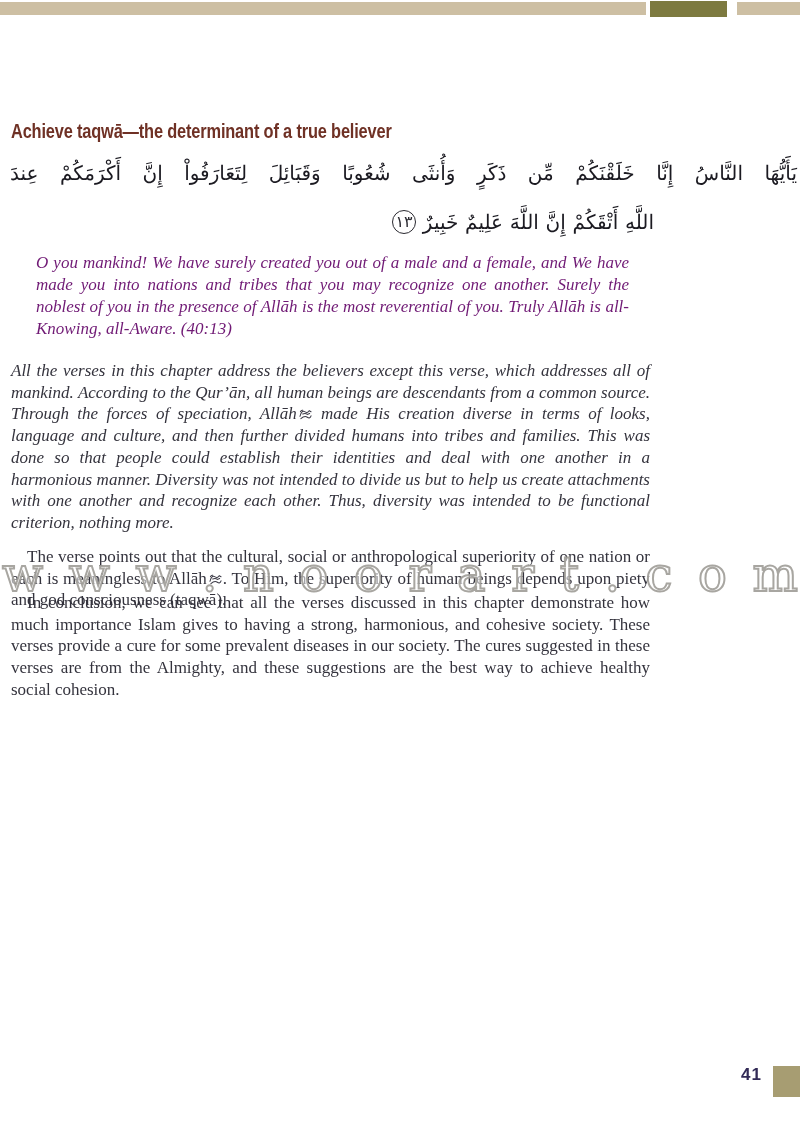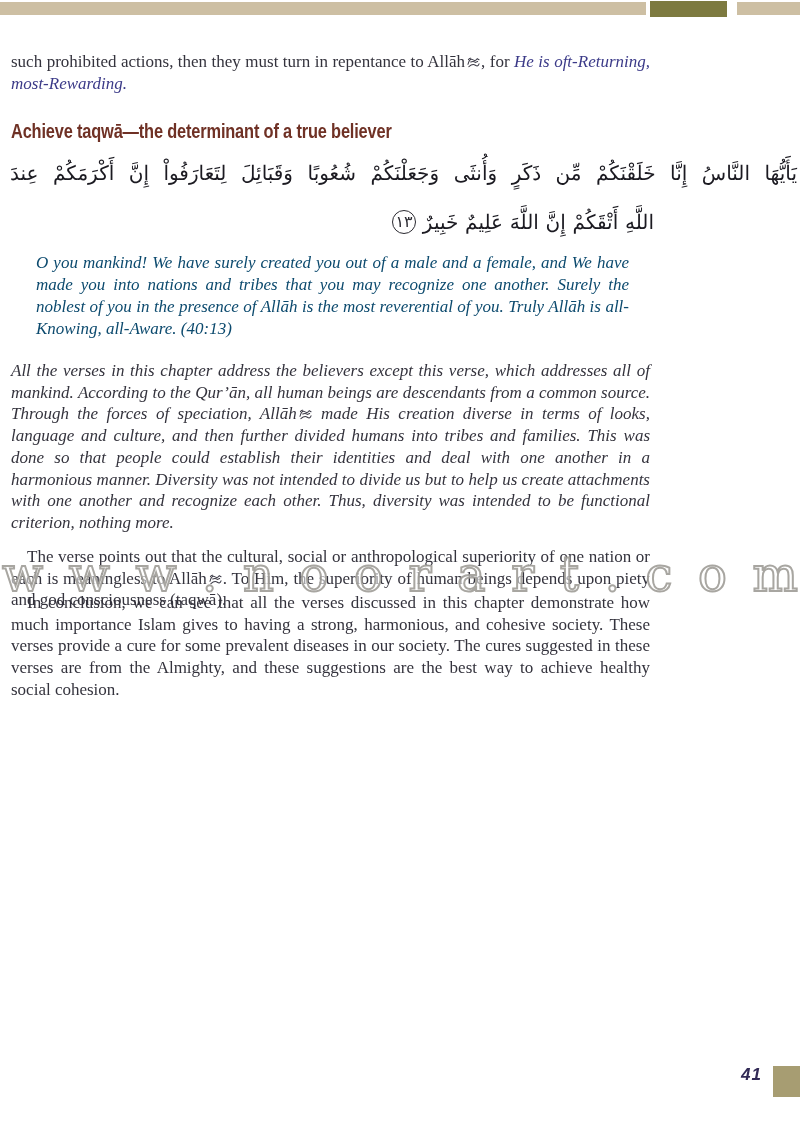--- a/index.html
+++ b/index.html
@@ -44,72 +44,63 @@
   .quran-l2{left:392px;top:198px;width:262px;font-size:20px;line-height:48px;align-items:center;}
   .aword{white-space:nowrap;font-family:Liberation Serif, serif;}
   .ayah-badge{
     flex:0 0 auto;width:22px;height:22px;border:1.4px solid #2a2930;border-radius:50%;
     display:flex;align-items:center;justify-content:center;
     font-size:16px;line-height:1;color:#2a2930;
   }
 
   .translation{
     position:absolute;left:36px;top:252px;width:593px;margin:0;
-    font-size:17px;line-height:22px;font-style:italic;color:#0c4a6e;
+    font-size:17px;line-height:22px;font-style:italic;color:#701a75;
     text-align:justify;
   }
 
   
   .watermark{
     position:absolute;left:0;top:540px;width:796px;padding-left:2px;height:64px;
     display:flex;justify-content:space-between;align-items:flex-end;
     font-family:"DejaVu Serif",serif;font-size:48px;line-height:60px;
     color:rgba(255,255,255,0.55);
     -webkit-text-stroke:2px rgba(158,156,151,0.9);
     z-index:6;pointer-events:none;
   }
 
   .pageno{
     position:absolute;left:741px;top:1065px;
     font-family:"Liberation Sans",sans-serif;font-weight:bold;
-    font-size:17px;color:#322a56;letter-spacing:1px;font-style:italic;
+    font-size:17px;color:#322a56;letter-spacing:1px;
   }
   .corner-square{position:absolute;left:773px;top:1066px;width:27px;height:31px;background:#a79d72;}
 
   .swt{display:inline-block;vertical-align:-1px;margin:0 1px 0 2px;}
 </style>
 </head>
 <body>
 
 <div class="page">
 
   <div class="bar bar-tan-left"></div>
   <div class="bar bar-olive"></div>
   <div class="bar bar-tan-right"></div>
 
-  <p class="tx p1"><span class="seg-n">such prohibited actions, then they must turn in repentance to Allāh</span><svg class="swt" width="13" height="12" viewBox="0 0 14 13" aria-hidden="true">
-        <g stroke="#3a3945" stroke-width="1.1" fill="none" stroke-linecap="round">
-          <path d="M1 9 Q3 2 6 4 T11 3 L13 4"></path>
-          <path d="M2 11.5 Q6 8 9 10 T13 8.5"></path>
-          <path d="M4 6.5 Q7 5 9 7 L11.5 6"></path>
-          <path d="M1.5 4 Q2.5 2 4 2.5"></path>
-        </g>
-      </svg><span class="seg-n">, for </span><span class="seg-em">He is oft-Returning, most-Rewarding.</span></p>
 
   <h2 class="heading">Achieve taqwā—the determinant of a true believer</h2>
 
   <div class="quran quran-l1" dir="rtl">
       <span class="aword">يَأَيُّهَا</span>
       <span class="aword">النَّاسُ</span>
       <span class="aword">إِنَّا</span>
       <span class="aword">خَلَقْنَكُمْ</span>
       <span class="aword">مِّن</span>
       <span class="aword">ذَكَرٍ</span>
       <span class="aword">وَأُنثَى</span>
-      <span class="aword">وَجَعَلْنَكُمْ</span>
       <span class="aword">شُعُوبًا</span>
       <span class="aword">وَقَبَائِلَ</span>
       <span class="aword">لِتَعَارَفُواْ</span>
       <span class="aword">إِنَّ</span>
       <span class="aword">أَكْرَمَكُمْ</span>
       <span class="aword">عِندَ</span>
     </div>
 
   <div class="quran quran-l2" dir="rtl">
     <span class="aword">اللَّهِ</span>

